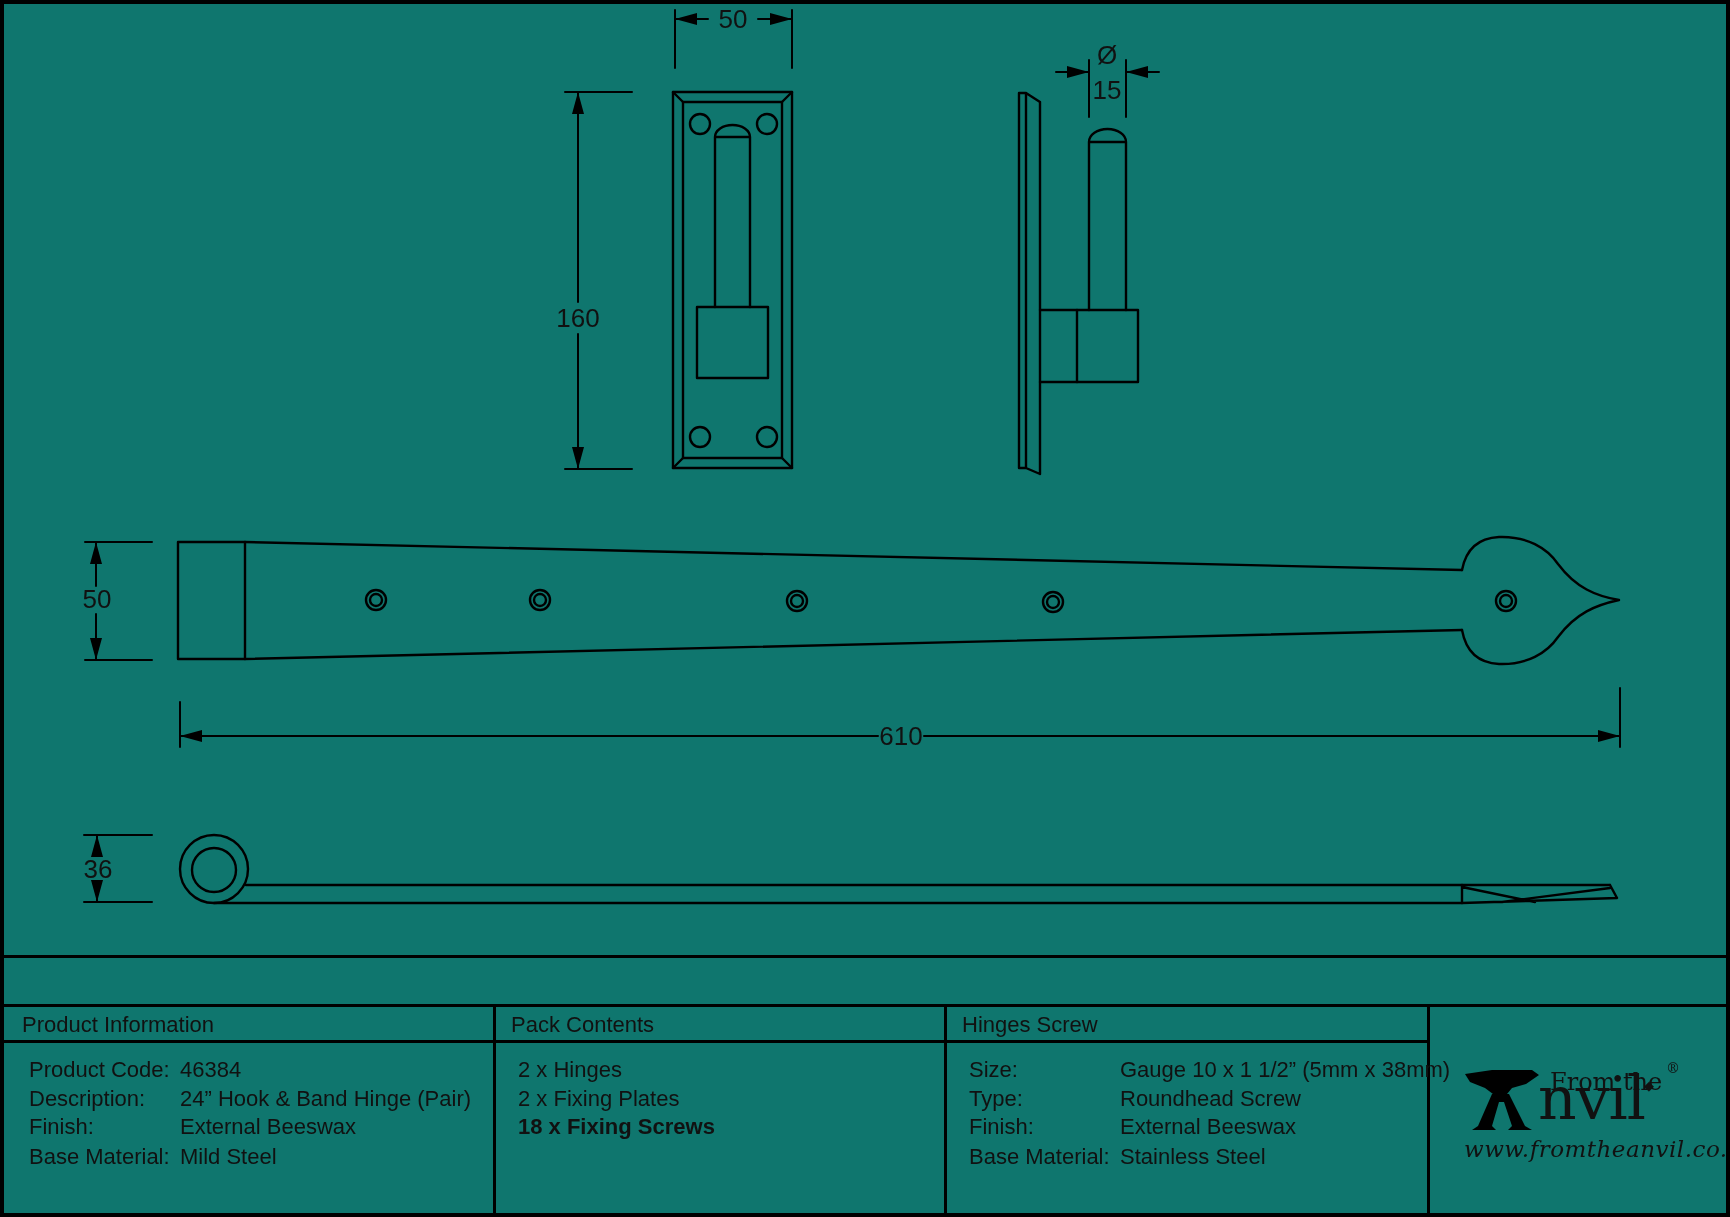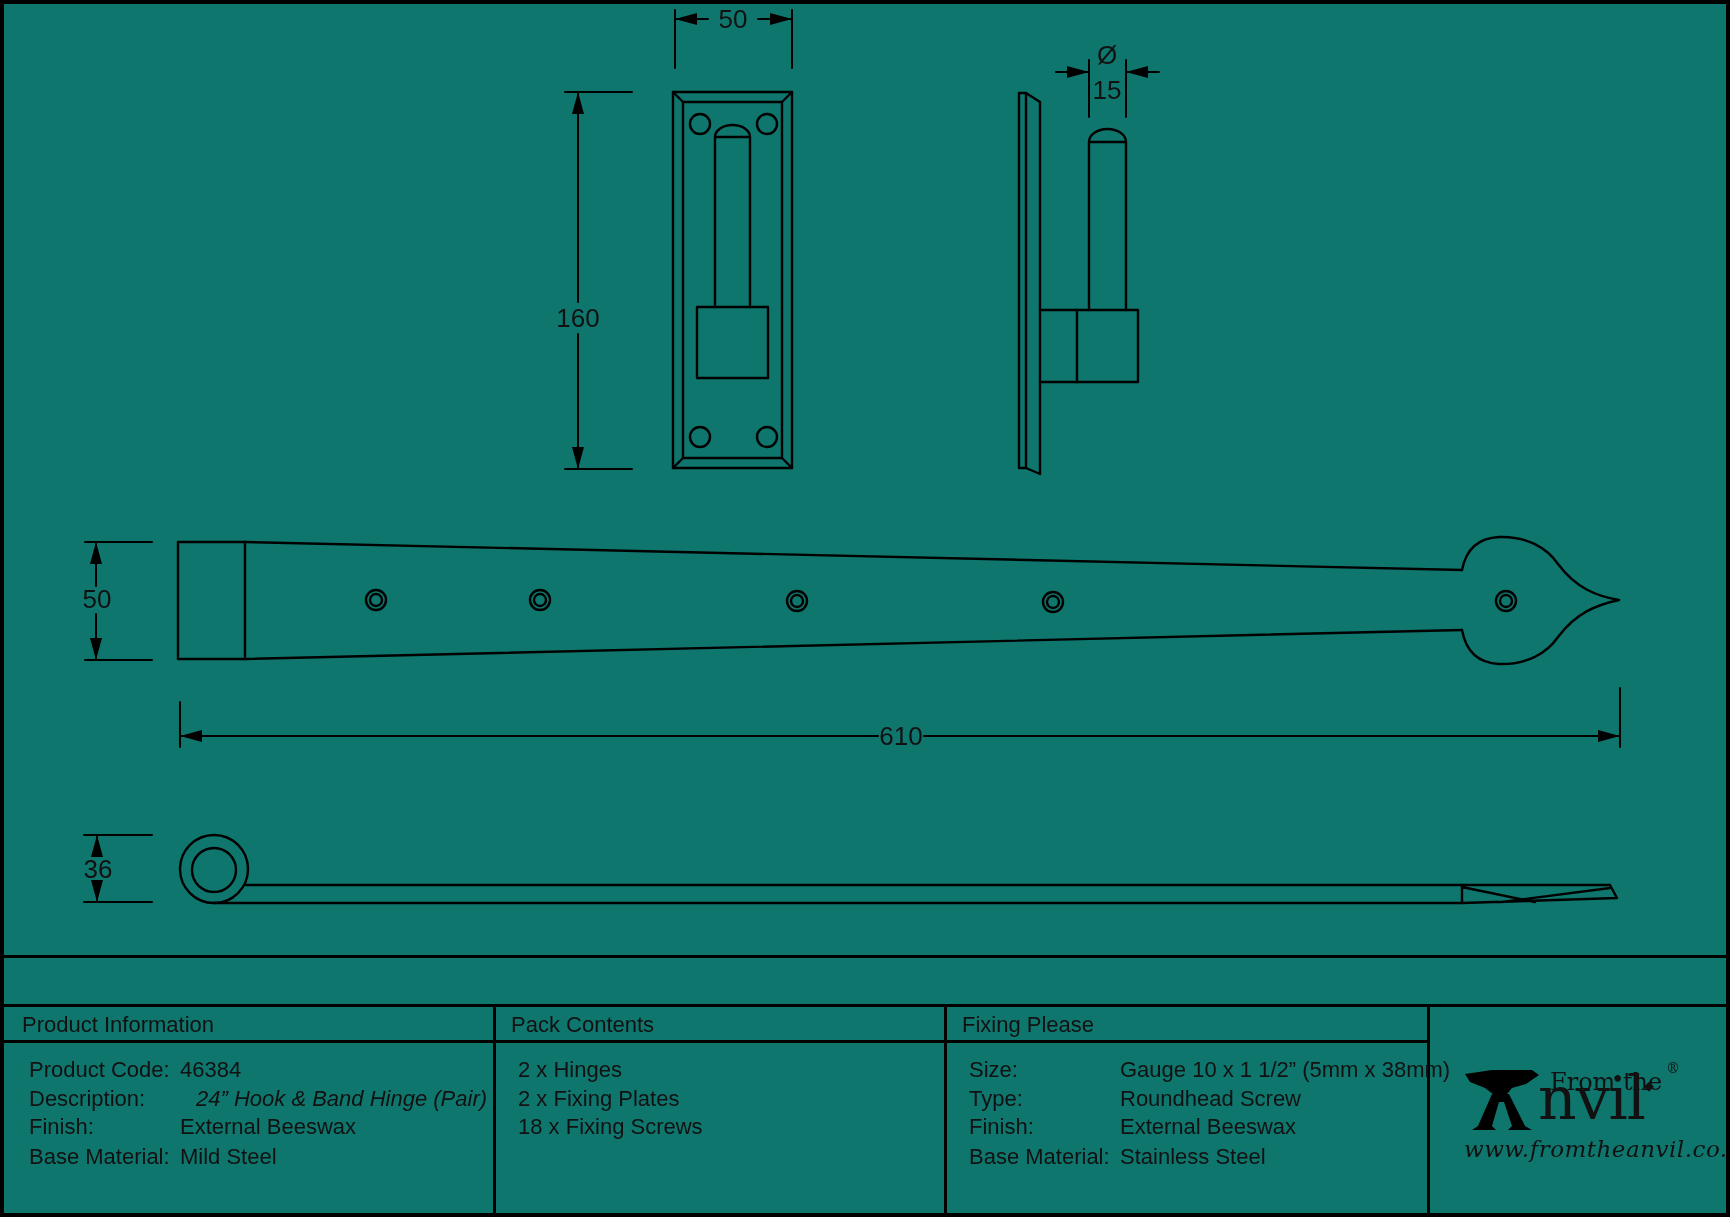--- a/index.html
+++ b/index.html
@@ -147,34 +147,34 @@
   <div class="hline" style="left:4px; right:4px; top:955px;"></div>
 
   <div class="hline" style="left:4px; right:4px; top:1004px;"></div>
   <div class="hline" style="left:4px; width:1423px; top:1040px;"></div>
   <div class="vline" style="left:493px; top:1004px; height:209px;"></div>
   <div class="vline" style="left:944px; top:1004px; height:209px;"></div>
   <div class="vline" style="left:1427px; top:1004px; height:209px;"></div>
 
   <div class="col-title" style="left:22px;">Product Information</div>
   <div class="col-title" style="left:511px;">Pack Contents</div>
-  <div class="col-title" style="left:962px;">Fixing Please</div>
+  <div class="col-title" style="left:962px;">Hinges Screw</div>
 
   <div class="cell-text" style="left:22px; top:1057px;">Product Code:</div>
   <div class="cell-text" style="left:173px; top:1057px;">46384</div>
   <div class="cell-text" style="left:22px; top:1086px;text-align:right;">Description:</div>
-  <div class="cell-text" style="left:189px; top:1086px;font-style:italic;">24” Hook &amp; Band Hinge (Pair)</div>
+  <div class="cell-text" style="left:173px; top:1086px;">24” Hook &amp; Band Hinge (Pair)</div>
   <div class="cell-text" style="left:22px; top:1114px;">Finish:</div>
   <div class="cell-text" style="left:173px; top:1114px;">External Beeswax</div>
   <div class="cell-text" style="left:22px; top:1144px;">Base Material:</div>
   <div class="cell-text" style="left:173px; top:1144px;">Mild Steel</div>
 
   <div class="cell-text" style="left:511px; top:1057px;">2 x Hinges</div>
   <div class="cell-text" style="left:511px; top:1086px;">2 x Fixing Plates</div>
-  <div class="cell-text" style="left:511px; top:1114px;">18 x Fixing Screws</div>
+  <div class="cell-text" style="left:511px; top:1114px;font-weight:bold;">18 x Fixing Screws</div>
 
   <div class="cell-text" style="left:962px; top:1057px;">Size:</div>
   <div class="cell-text" style="left:1113px; top:1057px;">Gauge 10 x 1 1/2” (5mm x 38mm)</div>
   <div class="cell-text" style="left:962px; top:1086px;">Type:</div>
   <div class="cell-text" style="left:1113px; top:1086px;">Roundhead Screw</div>
   <div class="cell-text" style="left:962px; top:1114px;">Finish:</div>
   <div class="cell-text" style="left:1113px; top:1114px;">External Beeswax</div>
   <div class="cell-text" style="left:962px; top:1144px;">Base Material:</div>
   <div class="cell-text" style="left:1113px; top:1144px;">Stainless Steel</div>
 

